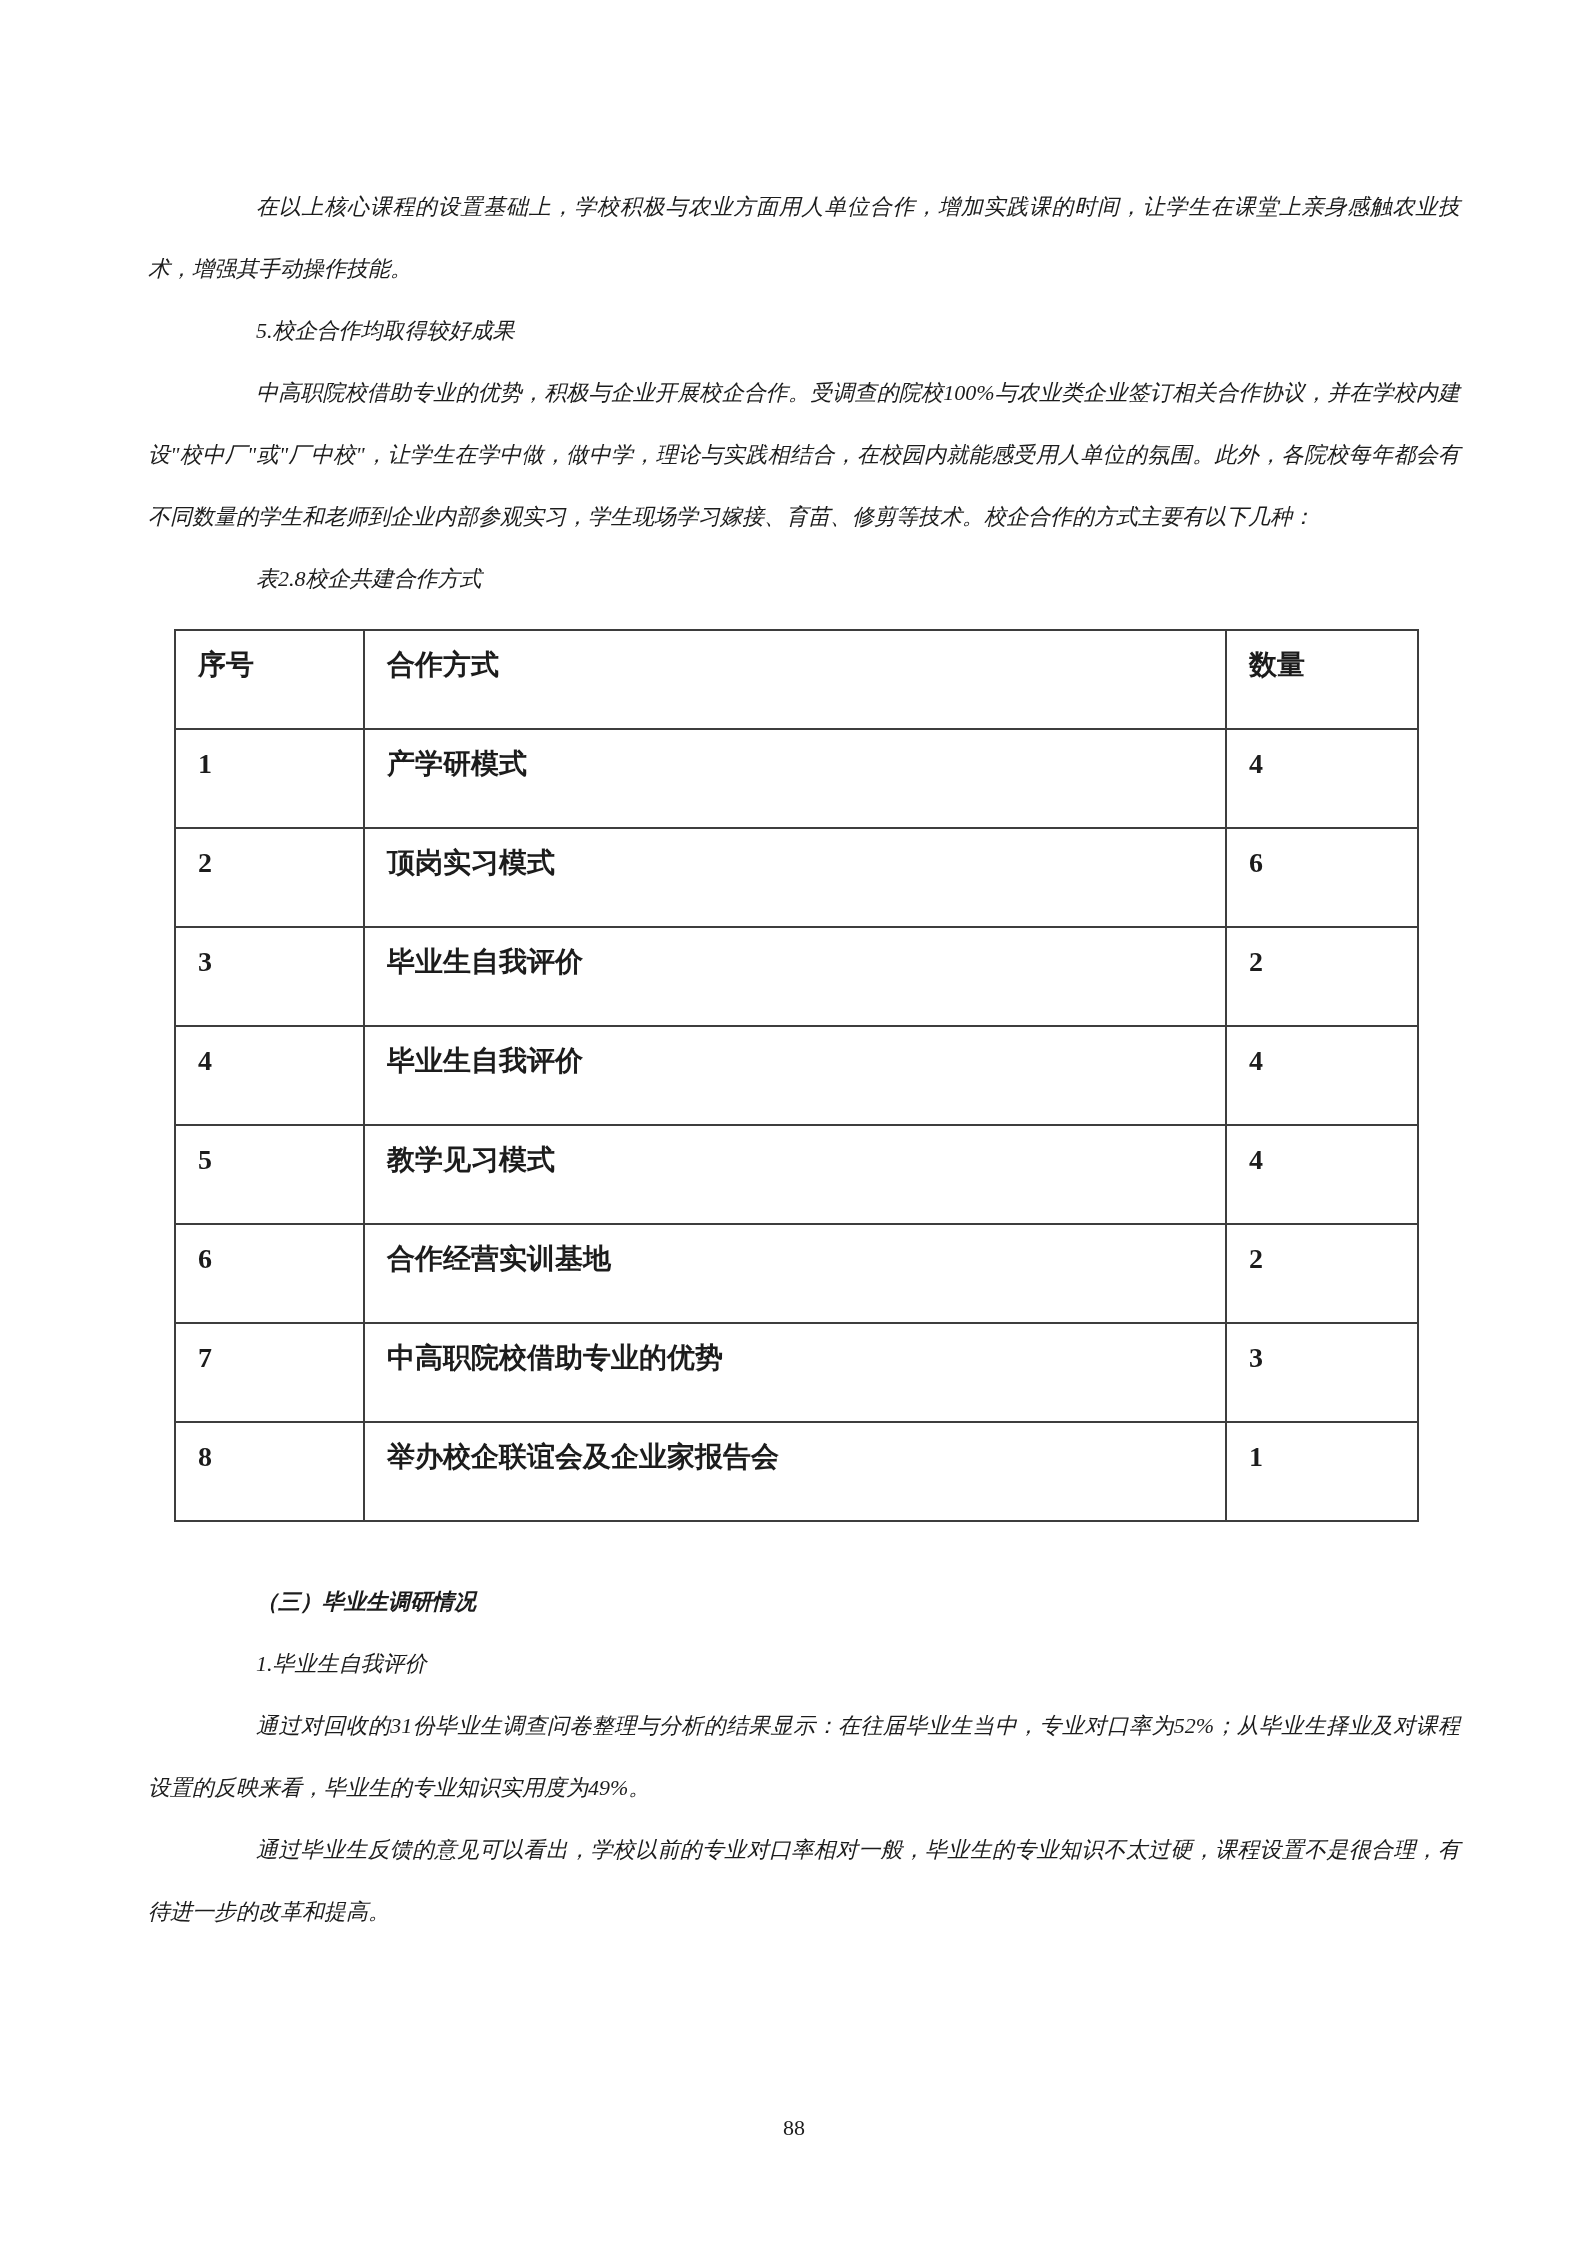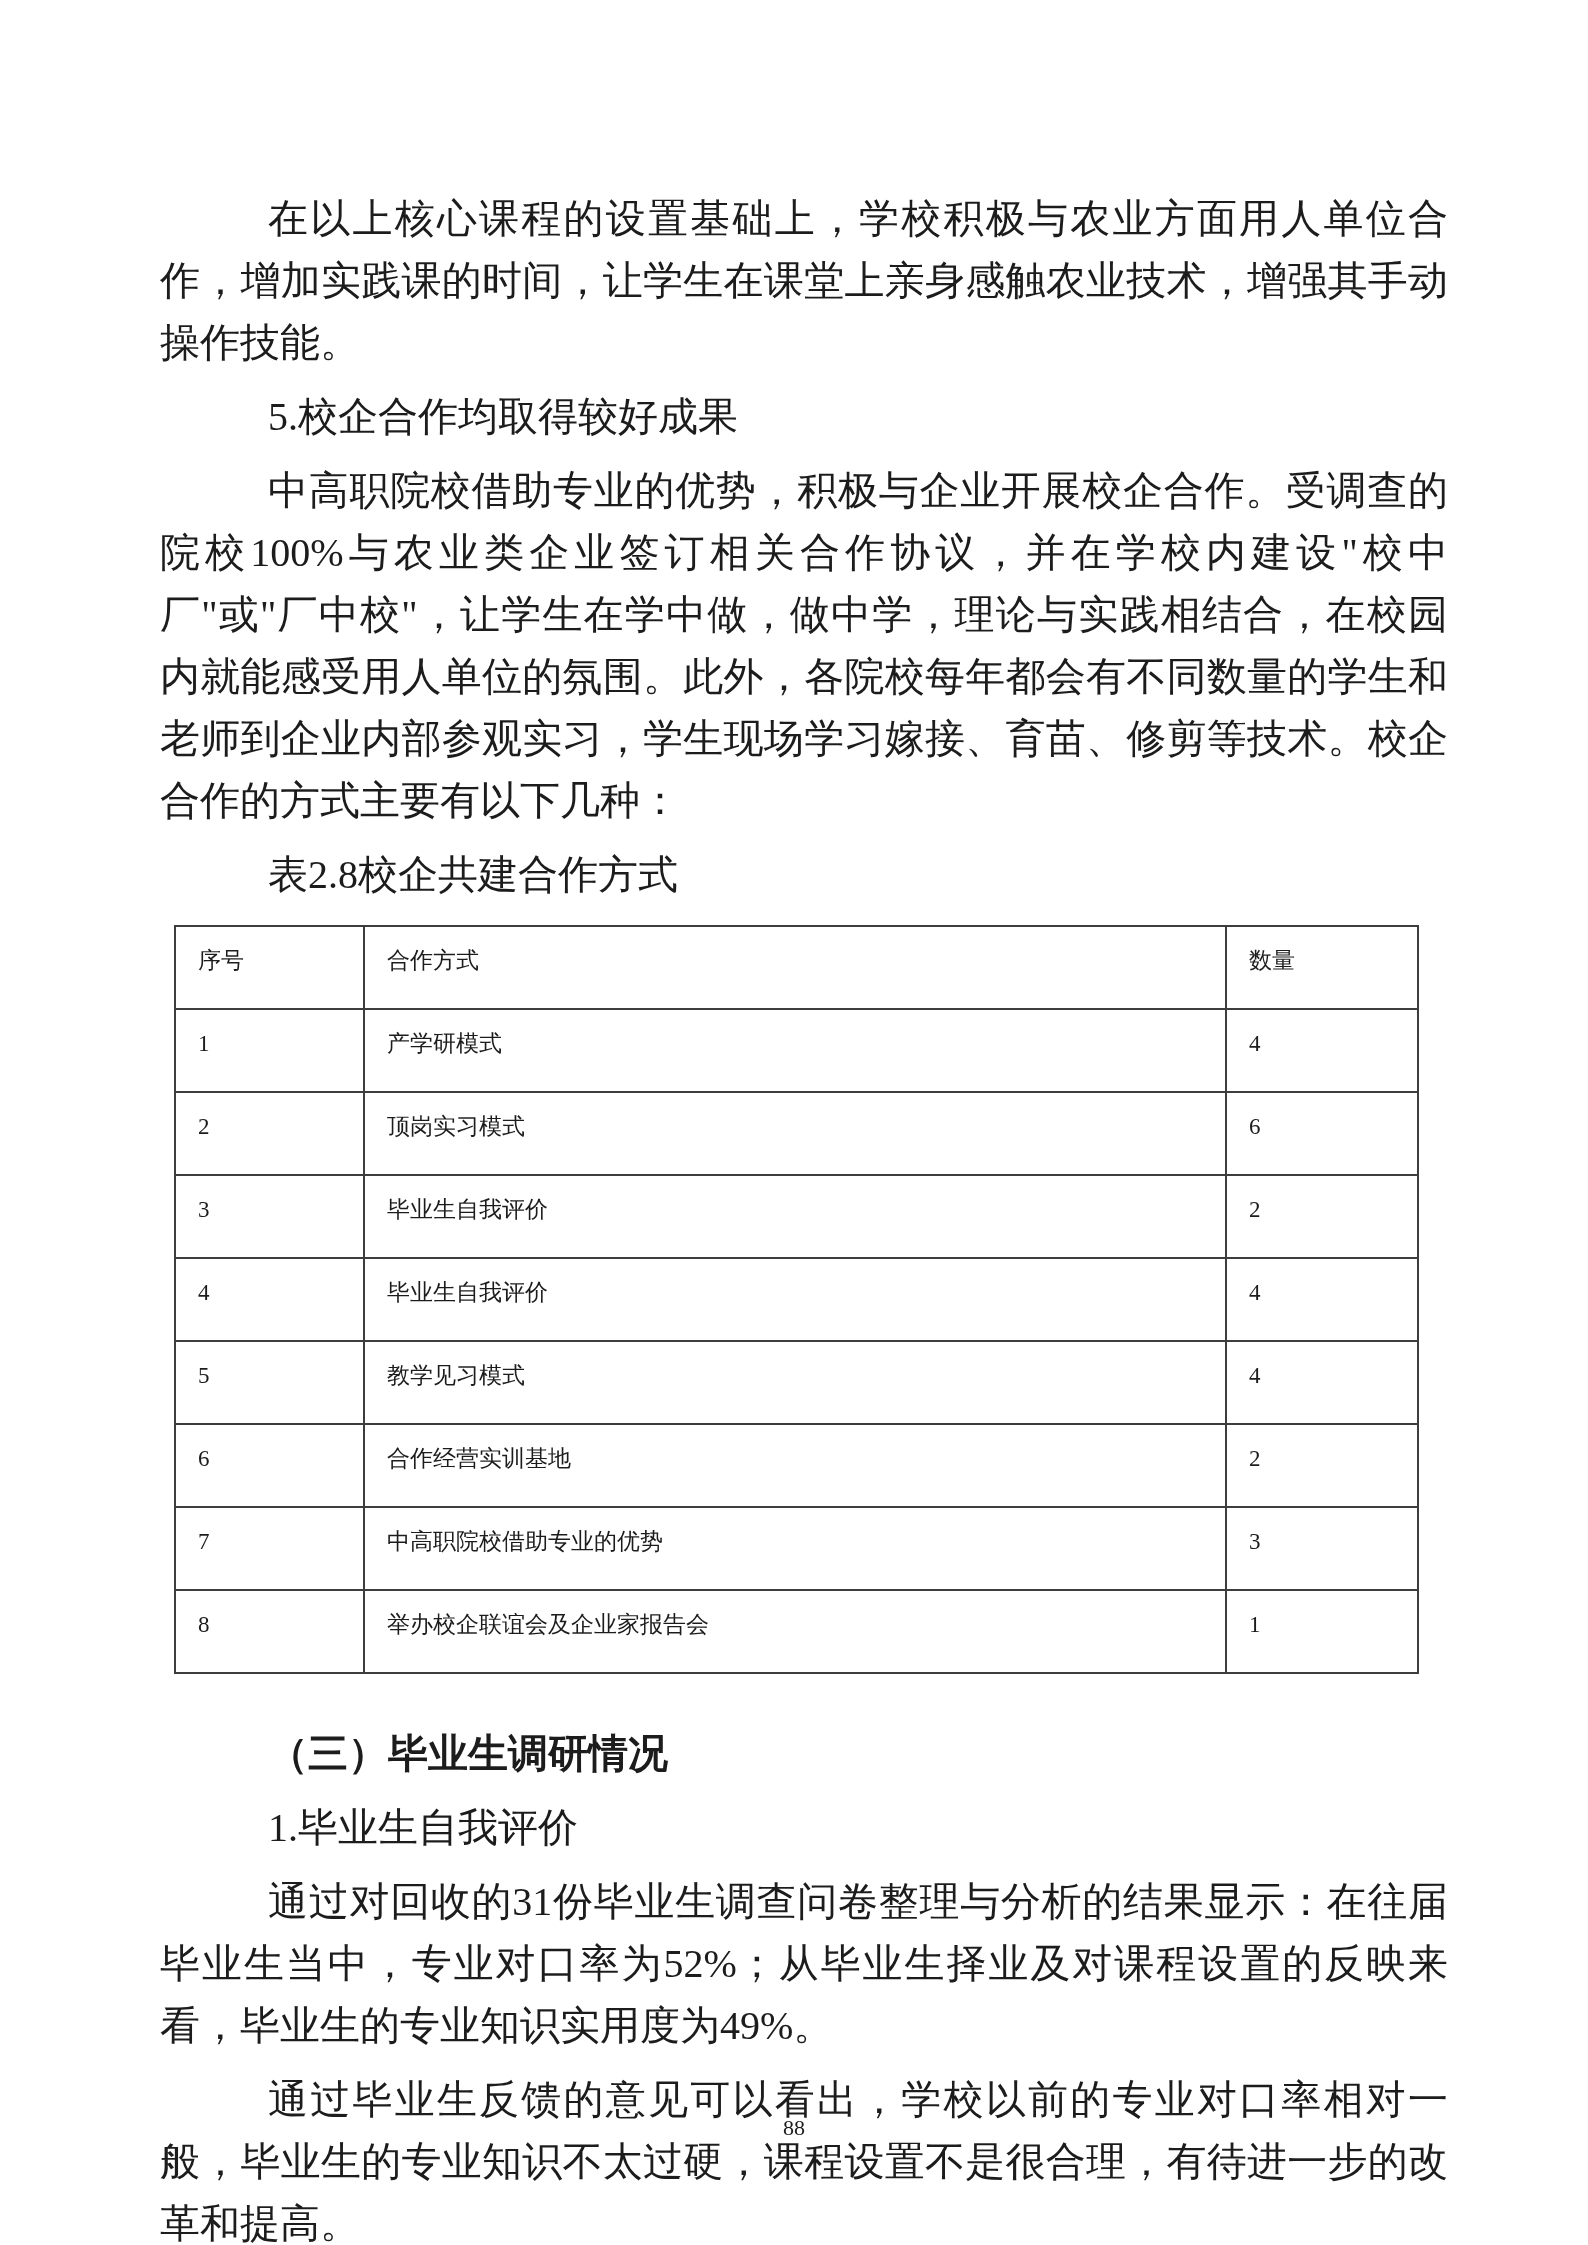--- a/index.html
+++ b/index.html
@@ -12,46 +12,47 @@
     width: 1588px;
     height: 2245px;
     background: #ffffff;
     color: #1c1c1c;
     font-family: "Liberation Serif", "DejaVu Serif", serif;
     box-sizing: border-box;
     padding: 176px 128px 0 148px;
     overflow: hidden;
   }
   .para {
-    margin: 12px;
-    font-size: 40px;
+    margin: 0;
+    font-size: 22px;
     line-height: 62px;
     text-align: justify;
     text-indent: 108px;
     word-break: break-all;
+    font-style: italic;
   }
   .section-heading {
     font-weight: bold;
     margin-top: 49px;
   }
   table.coop {
     border-collapse: collapse;
     table-layout: fixed;
     width: 1243px;
     margin-left: 26px;
     margin-top: 19px;
   }
   table.coop th, table.coop td {
     border: 2px solid #3d3d3d;
-    font-weight: normal;
+    font-weight: bold;
     text-align: left;
     vertical-align: top;
-    font-size: 23px;
+    font-size: 28px;
     line-height: 36px;
-    height: 83px;
+    height: 99px;
     box-sizing: border-box;
     padding: 16px 8px 0 22px;
     overflow: hidden;
   }
   .c0 { width: 189px; }
   .c1 { width: 862px; }
   .c2 { width: 192px; }
   .page-number {
     position: absolute;
     left: 0;

